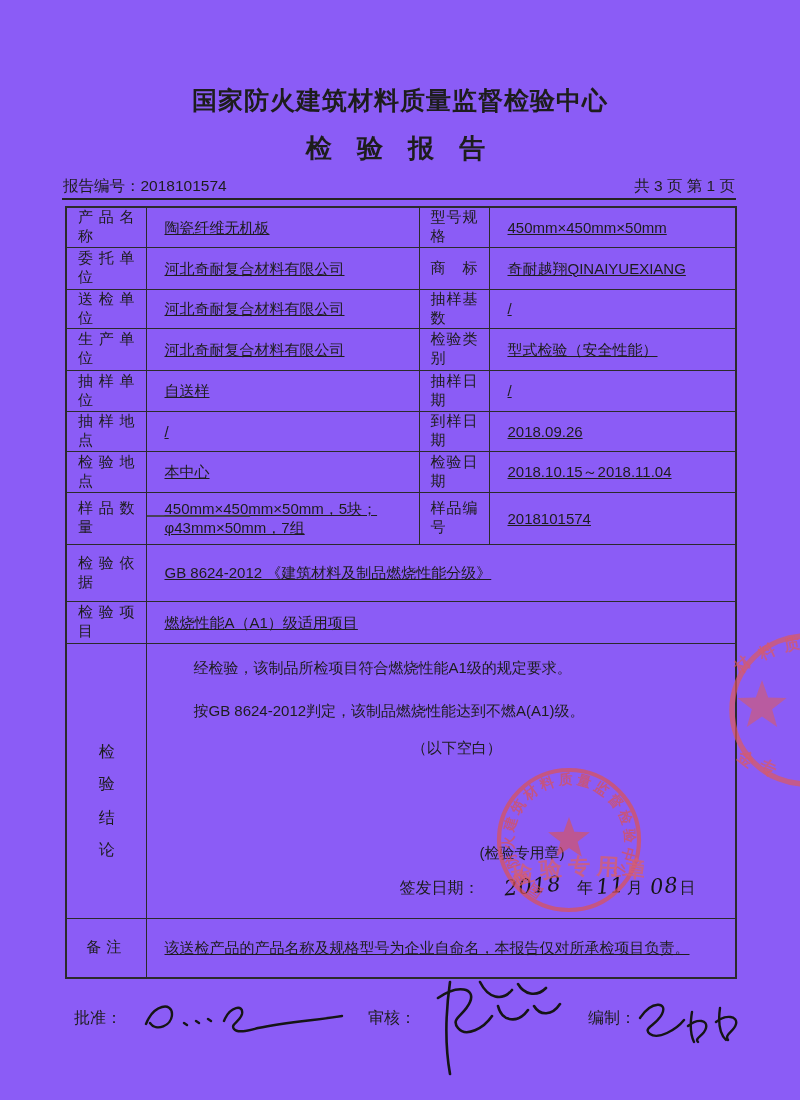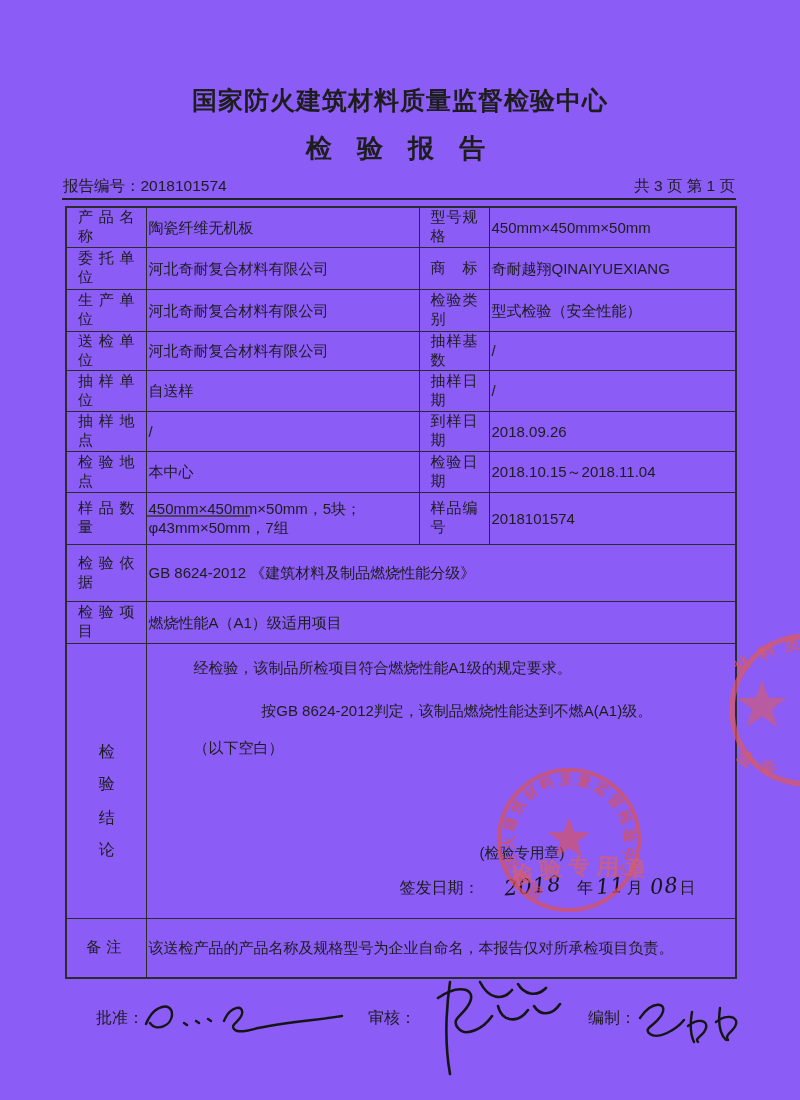--- a/index.html
+++ b/index.html
@@ -11,30 +11,30 @@
   .doc-title{position:absolute;top:131px;left:0;width:100%;text-align:center;
              font-size:26px;font-weight:bold;letter-spacing:9px;}
   .meta{position:absolute;top:176px;left:63px;width:672px;display:flex;
         justify-content:space-between;font-size:15.5px;}
   .meta-rule{position:absolute;top:198px;left:62px;width:674px;height:2px;background:#232323;}
   
   table.report{position:absolute;left:65px;top:206px;width:670px;border-collapse:collapse;
                table-layout:fixed;border:2.2px solid #2b2b2b;}
   td{border:1.6px solid #2b2b2b;font-size:15px;vertical-align:middle;overflow:hidden;}
   td.lbl{text-align:justify;text-align-last:justify;padding:0 11px;}
-  td.val{padding:2px 2px;line-height:19px;}
+  td.val{padding:2px 18px;line-height:19px;text-decoration:underline;}
   td.center-lbl{text-align:center;letter-spacing:5px;padding:0 6px;}
   td.concl-lbl{text-align:center;}
   .vtext{display:inline-block;writing-mode:vertical-rl;text-orientation:upright;
          letter-spacing:33px;margin-bottom:-33px;font-size:16px;}
   td.concl-cell{position:relative;vertical-align:top;margin-top:8px;}
   .concl-text{padding:14px 14px 0 16px;}
   .concl-text p{margin:0;text-indent:2em;line-height:17px;font-size:15px;}
-  .concl-text p.p2{margin-top:26px;text-align:center;}
-  .concl-text p.p3{margin-top:20px;}
+  .concl-text p.p2{margin-top:26px;}
+  .concl-text p.p3{margin-top:20px;text-align:center;}
   .stamp-caption{position:absolute;left:333px;top:200px;font-size:15px;z-index:2;}
   .issue-line{position:absolute;left:253px;top:230px;display:flex;align-items:baseline;
               white-space:nowrap;font-size:16px;z-index:2;}
   .hw{font-family:"DejaVu Serif",serif;font-style:italic;font-size:21px;
       display:inline-block;transform:rotate(-5deg);letter-spacing:1px;color:#141414;}
   .hw-year{margin-left:24px;margin-right:16px;}
   .hw-month{margin-left:3px;margin-right:2px;}
   .hw-day{margin-left:7px;margin-right:1px;}
   .crease{position:absolute;left:147px;top:515px;width:103px;height:1.6px;
           background:#3c3c3c;opacity:.85;}
@@ -74,31 +74,31 @@
       <td class="val">陶瓷纤维无机板</td>
       <td class="lbl">型号规格</td>
       <td class="val">450mm×450mm×50mm</td>
     </tr>
     <tr style="height:42px">
       <td class="lbl">委托单位</td>
       <td class="val">河北奇耐复合材料有限公司</td>
       <td class="lbl">商标</td>
       <td class="val">奇耐越翔QINAIYUEXIANG</td>
     </tr>
+    <tr style="height:39px">
+      <td class="lbl">送检单位</td>
+      <td class="val">河北奇耐复合材料有限公司</td>
+      <td class="lbl">抽样基数</td>
+      <td class="val">/</td>
+    </tr>
     <tr style="height:42px">
       <td class="lbl">生产单位</td>
       <td class="val">河北奇耐复合材料有限公司</td>
       <td class="lbl">检验类别</td>
       <td class="val">型式检验（安全性能）</td>
-    </tr>
-    <tr style="height:39px">
-      <td class="lbl">送检单位</td>
-      <td class="val">河北奇耐复合材料有限公司</td>
-      <td class="lbl">抽样基数</td>
-      <td class="val">/</td>
     </tr>
     <tr style="height:41px">
       <td class="lbl">抽样单位</td>
       <td class="val">自送样</td>
       <td class="lbl">抽样日期</td>
       <td class="val">/</td>
     </tr>
     <tr style="height:40px">
       <td class="lbl">抽样地点</td>
       <td class="val">/</td>
@@ -174,21 +174,21 @@
   <svg class="seal-edge" width="170" height="180" viewBox="0 0 170 180" xmlns="http://www.w3.org/2000/svg">
     <circle cx="100" cy="88" r="74" fill="none" stroke="#df5a5a" stroke-width="5.5" opacity="0.8"></circle>
     <path fill="#df5a5a" opacity="0.65" d="M56,58 L62.2,75.4 L80.6,75.9 L66.1,87.3 L71.2,105 L56,94.6 L40.8,105 L45.9,87.3 L31.4,75.9 L49.8,75.4 Z"></path>
     <text x="34" y="52" font-size="16" fill="#df5a5a" opacity="0.8" font-weight="bold" transform="rotate(-42 34 52)">材</text>
     <text x="56" y="38" font-size="16" fill="#df5a5a" opacity="0.8" font-weight="bold" transform="rotate(-26 56 38)">料</text>
     <text x="79" y="29" font-size="16" fill="#df5a5a" opacity="0.8" font-weight="bold" transform="rotate(-12 79 29)">质</text>
     <text x="30" y="136" font-size="17" fill="#df5a5a" opacity="0.8" font-weight="bold" transform="rotate(38 30 136)">金</text>
     <text x="52" y="148" font-size="17" fill="#df5a5a" opacity="0.8" font-weight="bold" transform="rotate(22 52 148)">专</text>
   </svg>
 
-  <span class="footer-label" style="left:96px">批准：</span>
+  <span class="footer-label" style="left:74px">批准：</span>
   <span class="footer-label" style="left:368px">审核：</span>
   <span class="footer-label" style="left:588px">编制：</span>
 
   <svg class="sig" style="left:138px;top:996px" width="210" height="44" viewBox="0 0 210 44">
     <path d="M8,28 C16,8 34,6 34,18 C34,30 18,36 12,27 M46,27 l3,2 M58,25 l3,2 M70,23 l3,2 M86,25 C92,10 106,8 104,18 C102,26 92,28 96,33 C100,38 112,34 120,32 C148,26 180,24 204,20" fill="none" stroke="#151515" stroke-width="2.4" stroke-linecap="round"></path>
   </svg>
   <svg class="sig" style="left:414px;top:972px" width="152" height="106" viewBox="0 0 152 106">
     <path d="M36,10 C32,38 30,68 36,102 M24,26 C44,12 62,16 56,30 C50,44 36,46 44,56 C52,66 70,56 78,44 M66,10 C74,26 88,30 98,18 M84,34 C88,50 104,52 114,38 M104,12 C110,22 122,26 132,16 M120,34 C126,44 138,44 146,32" fill="none" stroke="#151515" stroke-width="2.6" stroke-linecap="round"></path>
   </svg>
   <svg class="sig" style="left:632px;top:990px" width="120" height="58" viewBox="0 0 120 58">

